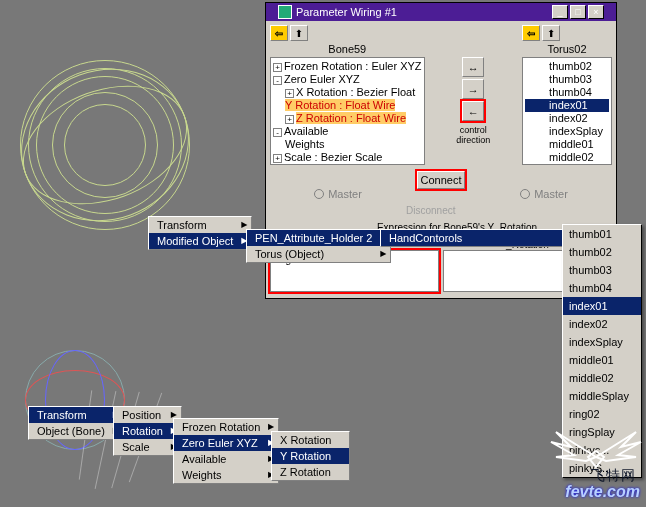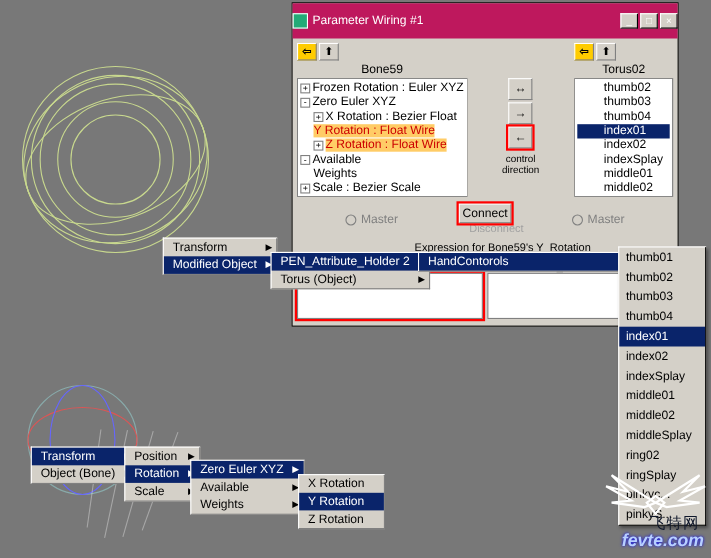--- a/index.html
+++ b/index.html
@@ -9,21 +9,21 @@
 .torus { position: absolute; left: 20px; top: 60px; width: 170px; height: 170px; border-radius: 50%; pointer-events: none; }
 .torus::before, .torus::after { content:""; position:absolute; border-radius:50%; }
 .torus .ring { position:absolute; border:1px solid #c8d88e; border-radius:50%; }
 .sphere { position:absolute; left:25px; top:350px; width:100px; height:100px; border-radius:50%; pointer-events:none; }
 .sphere .arc { position:absolute; border-radius:50%; }
 .bonelines { position:absolute; left:75px; top:390px; width:200px; height:120px; pointer-events:none; }
 .bonelines .bl { position:absolute; background: rgba(255,255,255,0.35); width:1px; }
 
 
 .pw { position:absolute; left:265px; top:2px; width:352px; background:#d4d0c8; border:1px solid #000; }
-.pw-title { background:#be185d; color:#fff; display:flex; align-items:center; height:32px; padding:0 0; }
+.pw-title { background:#4c1d95; color:#fff; display:flex; align-items:center; height:18px; padding:0 12px; }
 .pw-title .ico { width:14px; height:14px; background:#2a7; margin-right:4px; border:1px solid #fff; }
 .pw-title .sp { flex:1; }
 .pw-title .wbtn { width:16px; height:14px; background:#d4d0c8; border:1px solid #fff; border-right-color:#000; border-bottom-color:#000; margin-left:2px; display:flex; align-items:center; justify-content:center; font-size:9px; }
 .pw-head { display:flex; padding:4px; gap:24px; }
 .pw-side { flex:1; }
 .pw-navrow { display:flex; align-items:center; gap:2px; margin-bottom:2px; }
 .nav-btn { width:18px; height:16px; background:#d4d0c8; border:1px solid #fff; border-right-color:#808080; border-bottom-color:#808080; display:flex; align-items:center; justify-content:center; font-size:10px; }
 .nav-btn.y { background:#ffcc00; color:#000; font-weight:bold; }
 .pw-label { text-align:center; margin:2px 0; }
 .pw-tree { background:#fff; border:1px solid #808080; height:108px; overflow:auto; padding:2px; font-size:10px; line-height:13px; }
@@ -32,21 +32,21 @@
 .pw-tree .hot { background:#ffcc66; color:#c00; }
 .pw-center { width:50px; display:flex; flex-direction:column; align-items:center; justify-content:center; gap:2px; padding-top:12px; }
 .arrow-btn { width:22px; height:20px; background:#d4d0c8; border:1px solid #fff; border-right-color:#808080; border-bottom-color:#808080; display:flex; align-items:center; justify-content:center; }
 .arrow-btn.hi { outline:2px solid #f00; }
 .pw-center .clab { font-size:9px; text-align:center; line-height:10px; margin-top:2px; }
 .pw-connect-row { display:flex; padding:2px 4px; align-items:center; }
 .mradio { display:flex; align-items:center; gap:4px; font-size:10px; color:#808080; }
 .mradio .rb { width:10px; height:10px; border-radius:50%; border:1px solid #808080; background:#d4d0c8; }
 .connect-box { width:70px; text-align:center; }
 .connect-btn { width:48px; height:18px; background:#d4d0c8; border:1px solid #fff; border-right-color:#808080; border-bottom-color:#808080; margin:0 auto; outline:2px solid #f00; line-height:16px; }
-.disconnect { font-size:10px; color:#a0a0a0; text-align:right; margin-top:0; }
+.disconnect { font-size:10px; color:#a0a0a0; text-align:left; margin-top:16px; }
 .expr-label { text-align:center; font-size:10px; padding:4px 0;margin-left:32px; }
 .expr-row { display:flex; gap:4px; padding:0 4px 6px; }
 .expr-box { flex:1; background:#fff; border:1px solid #808080; height:42px; padding:2px; }
 .expr-box.hi { outline:2px solid #f00; }
 .expr-lbl { text-align:center; font-size:10px; padding-top:2px; }
 
 
 .longmenu { position:absolute; left:562px; top:224px; width:80px; background:#d4d0c8; border:1px solid #fff; border-right-color:#000; border-bottom-color:#000; box-shadow:2px 2px 3px rgba(0,0,0,0.4); }
 .longmenu .item { padding:3px 6px; font-size:11px; }
 .longmenu .item.sel { background:#0a246a; color:#fff; }
@@ -197,20 +197,21 @@
 <div class="sm" style="left:28px;top:406px" id="bm1">
     <div class="smi arrow sel">Transform</div>
     <div class="smi arrow">Object (Bone)</div>
   </div>
 <div class="sm" style="left:113px;top:406px" id="bm2">
     <div class="smi arrow">Position</div>
     <div class="smi arrow sel">Rotation</div>
     <div class="smi arrow">Scale</div>
   </div>
 <div class="sm" style="left:173px;top:418px" id="bm3">
+    <div class="smi arrow">Frozen Rotation</div>
     <div class="smi arrow sel">Zero Euler XYZ</div>
     <div class="smi arrow">Available</div>
     <div class="smi arrow">Weights</div>
   </div>
 <div class="sm" style="left:271px;top:431px" id="bm4">
     <div class="smi">X Rotation</div>
     <div class="smi sel">Y Rotation</div>
     <div class="smi">Z Rotation</div>
   </div>
 

